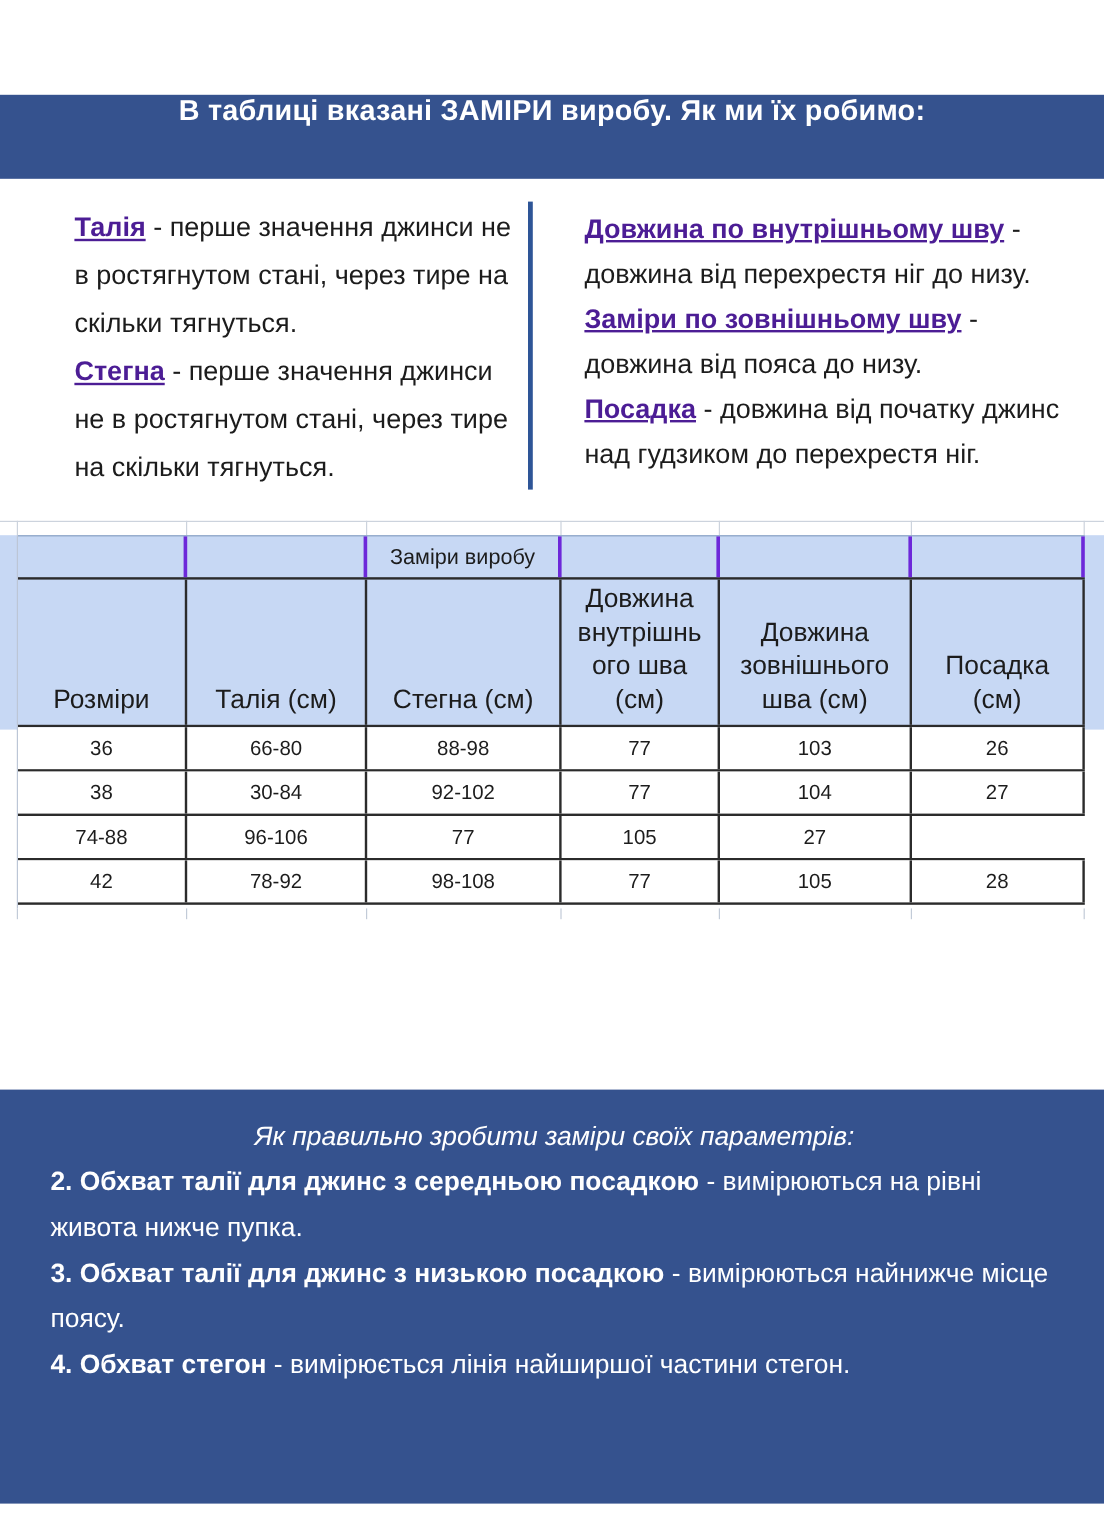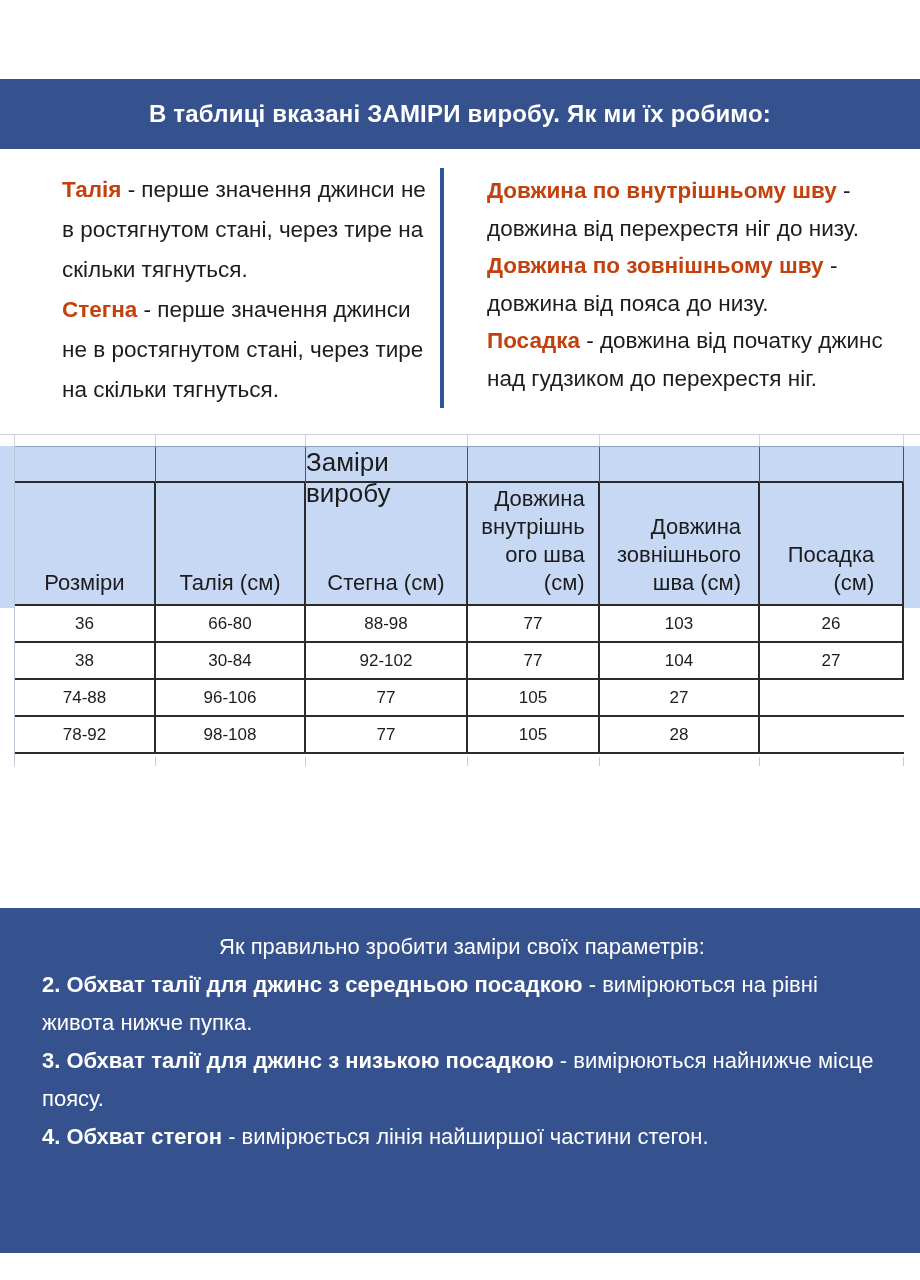--- a/index.html
+++ b/index.html
@@ -3,75 +3,75 @@
 <meta charset="utf-8">
 <style>
   html,body{margin:0;padding:0;}
   body{
     width:920px;height:1280px;position:relative;background:#ffffff;
     font-family:"Liberation Sans", sans-serif;color:#1c1c1c;overflow:hidden;
   }
   
   .band-top{
     position:absolute;left:0;top:79px;width:920px;height:70px;
-    background:#35528e;display:flex;align-items:center;justify-content:center;
+    background:#35528e;display:flex;justify-content:center;
   }
   .band-top .title{color:#ffffff;font-weight:bold;font-size:24px;letter-spacing:.2px;}
   
   .defs-left{position:absolute;left:62px;top:170px;width:375px;font-size:22.5px;line-height:40px;}
   .defs-right{position:absolute;left:487px;top:172px;width:420px;font-size:22.5px;line-height:37.5px;}
   .defs-left p,.defs-right p{margin:0;}
-  .term{color:#c2410c;font-weight:bold;}
+  .term{color:#4c1d95;font-weight:bold;text-decoration:underline;}
   .v-divider{position:absolute;left:440px;top:168px;width:4px;height:240px;background:#2e5597;}
   
   .tbl-band{position:absolute;left:0;top:446px;width:920px;height:162px;background:#c7d8f4;}
   .gl{position:absolute;background:#ccd3dd;}
   .gl-h{left:0;top:434px;width:920px;height:1px;}
   .gl-stub-top{top:434px;width:1px;height:12px;}
   .gl-stub-bot{top:757px;width:1px;height:9px;background:#c2cbd8;}
   .gl-left-edge{left:14px;top:446px;width:1px;height:311px;background:#bcc6d6;}
   .xtable{position:absolute;left:15px;top:446px;width:889px;}
   .trow{display:grid;grid-template-columns:141px 150px 162px 132px 160px 144px;box-sizing:border-box;}
   .trow .tc{box-sizing:border-box;display:flex;justify-content:center;}
   .trow-merged{height:37px;border-top:1px solid #8ba2c4;border-bottom:2px solid #2b2b2b;}
-  .trow-merged .tc{border-right:1px solid #6d28d9;align-items:center;font-size:26px;}
+  .trow-merged .tc{border-right:3px solid #6d28d9;align-items:center;font-size:18px;}
   .trow-head{height:123px;border-bottom:2px solid #2b2b2b;}
   .trow-head .tc{
-    border-right:2px solid #2b2b2b;align-items:flex-end;text-align:right;
+    border-right:2px solid #2b2b2b;align-items:flex-end;text-align:center;
     padding-bottom:7px;font-size:22px;line-height:28px;white-space:pre-line;
   }
   .trow-data{height:37px;background:#ffffff;border-bottom:2px solid #2b2b2b;}
   .trow-data .tc{border-right:2px solid #2b2b2b;align-items:center;font-size:17px;}
   
   .band-bottom{
     position:absolute;left:0;top:908px;width:920px;height:345px;
     background:#35528e;color:#ffffff;box-sizing:border-box;
     padding:20px 38px 0 42px;font-size:22px;line-height:38px;
   }
-  .band-bottom .f-title{text-align:center;margin:0 0 0 0;}
+  .band-bottom .f-title{text-align:center;margin:0 0 0 0;font-style:italic;}
   .band-bottom p{margin:0;}
   .lead{font-weight:bold;}
 </style>
 </head>
 <body>
 
 <div class="band-top">
   <div class="title">В таблиці вказані ЗАМІРИ виробу. Як ми їх робимо:</div>
 </div>
 
 <div class="defs-left">
   <p><span class="term">Талія</span><span> - перше значення джинси не в ростягнутом стані, через тире на скільки тягнуться.</span></p>
   <p><span class="term">Стегна</span><span> - перше значення джинси не в ростягнутом стані, через тире на скільки тягнуться.</span></p>
 </div>
 
 <div class="v-divider"></div>
 
 <div class="defs-right">
   <p><span class="term">Довжина по внутрішньому шву</span><span> - довжина від перехрестя ніг до низу.</span></p>
-  <p><span class="term">Довжина по зовнішньому шву</span><span> - довжина від пояса до низу.</span></p>
+  <p><span class="term">Заміри по зовнішньому шву</span><span> - довжина від пояса до низу.</span></p>
   <p><span class="term">Посадка</span><span> - довжина від початку джинс над гудзиком до перехрестя ніг.</span></p>
 </div>
 
 <div class="tbl-band"></div>
 <div class="gl gl-h"></div>
 <div class="gl gl-stub-top" style="left:14px"></div>
 <div class="gl gl-stub-top" style="left:155px"></div>
 <div class="gl gl-stub-top" style="left:305px"></div>
 <div class="gl gl-stub-top" style="left:467px"></div>
 <div class="gl gl-stub-top" style="left:599px"></div>
@@ -126,20 +126,21 @@
     <div class="tc">27</div>
   </div>
   <div class="trow trow-data">
     <div class="tc">74-88</div>
     <div class="tc">96-106</div>
     <div class="tc">77</div>
     <div class="tc">105</div>
     <div class="tc">27</div>
   </div>
   <div class="trow trow-data">
+    <div class="tc">42</div>
     <div class="tc">78-92</div>
     <div class="tc">98-108</div>
     <div class="tc">77</div>
     <div class="tc">105</div>
     <div class="tc">28</div>
   </div>
 </div>
 
 <div class="band-bottom">
   <p class="f-title">Як правильно зробити заміри своїх параметрів:</p>

